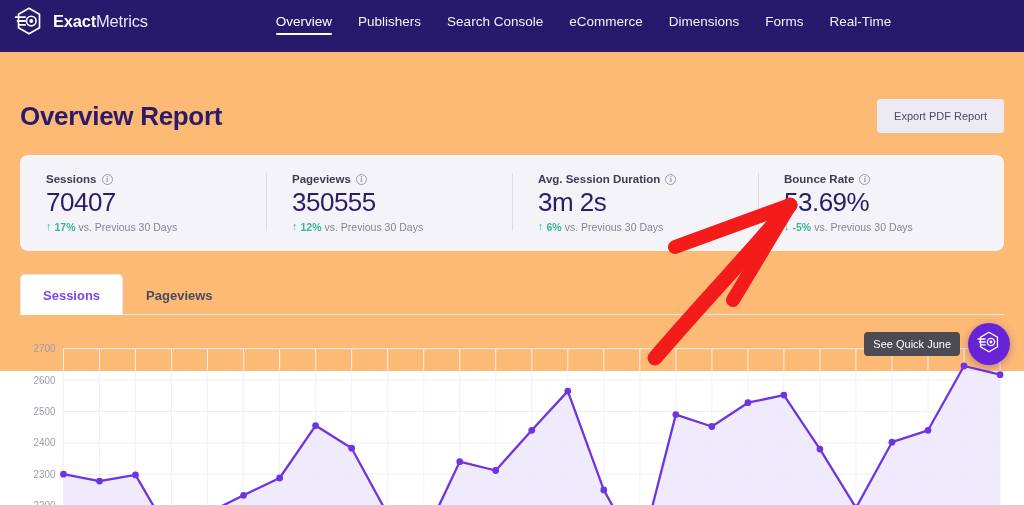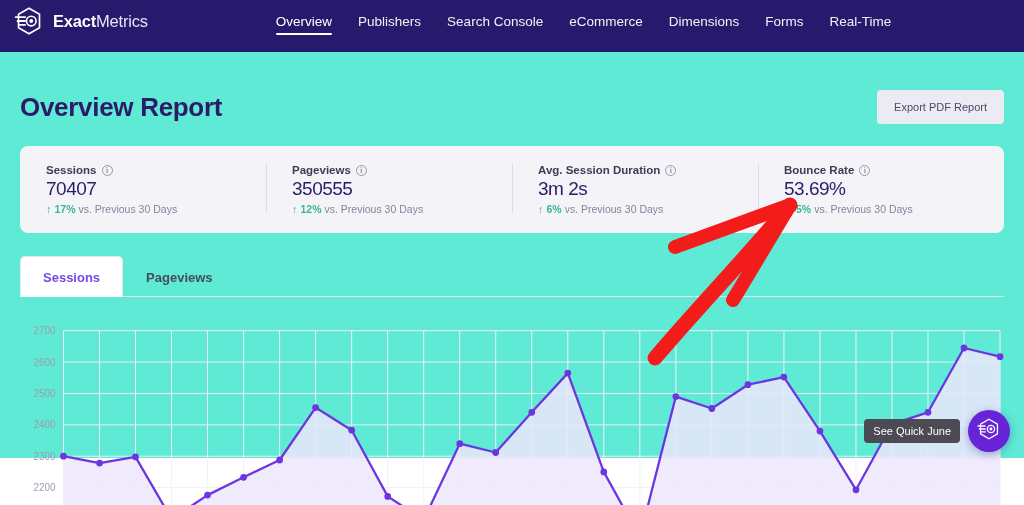--- a/index.html
+++ b/index.html
@@ -48,23 +48,23 @@
     content: "";
     position: absolute;
     left: 0; right: 0; bottom: 10px;
     height: 2px;
     background: #ffffff;
     border-radius: 2px;
   }
 
   
   .page {
-    padding: 8px 14px;
-    background: #5eead4;
-    height: 406px;
+    padding: 17px 14px;
+    background: #fdba74;
+    height: 319px;
     position: relative;
   }
 
   .page-head {
     display: flex;
     align-items: center;
     justify-content: space-between;
     padding: 30px 6px 22px 6px;
   }
   .page-title {
@@ -139,21 +139,21 @@
     border-radius: 50%;
     color: #9a98ab;
     font-size: 8px;
     line-height: 9px;
     text-align: center;
     font-weight: 700;
     font-family: "Liberation Serif", serif;
     flex: none;
   }
   .stat-value {
-    font-size: 19px;
+    font-size: 26px;
     color: #2b1b68;
     font-weight: 400;
     letter-spacing: -0.5px;
     line-height: 1.18;
   }
   .stat-delta {
     font-size: 10.5px;
     color: #86849a;
     display: flex;
     align-items: center;

